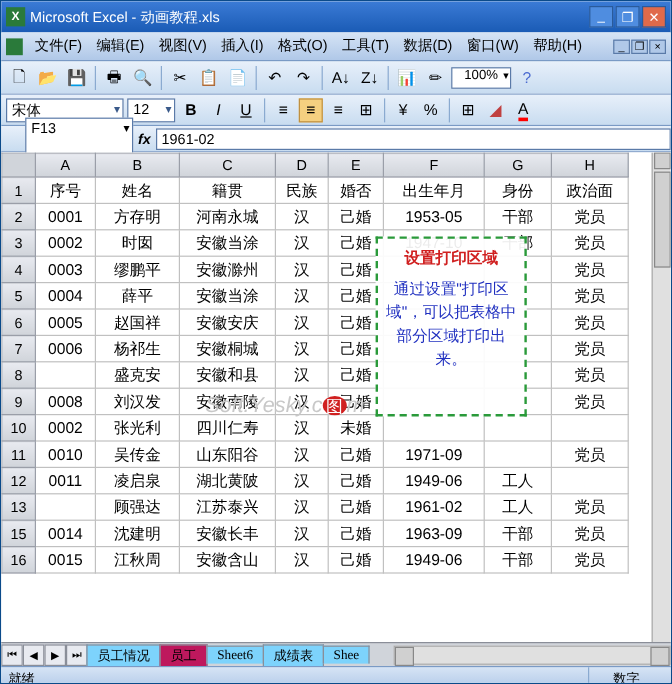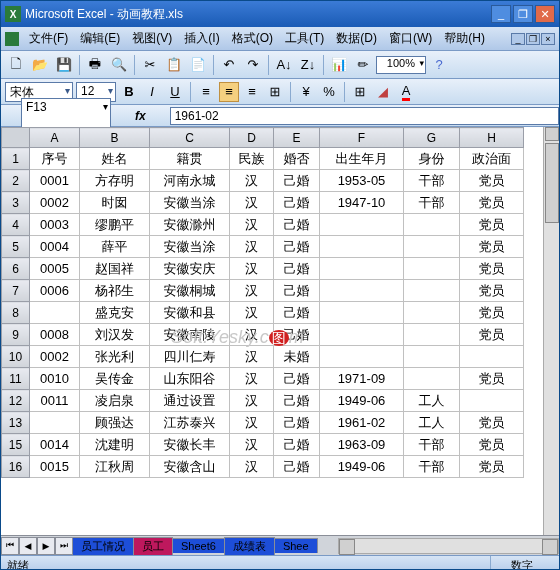--- a/index.html
+++ b/index.html
@@ -25,21 +25,21 @@
 .zoombox:after { content: "▾"; position: absolute; right: 1px; top: 1px; font-size: 9px; }
 
 .fmtbar { height: 26px; background: linear-gradient(#e8f0fa, #c8dcf0); display: flex; align-items: center; padding: 2px 4px; gap: 3px; border-bottom: 1px solid #7a9ac5; font-size: 12px; }
 .combo { height: 20px; background: #fff; border: 1px solid #5a7aa8; padding: 1px 14px 1px 4px; position: relative; }
 .combo:after { content: "▾"; position: absolute; right: 2px; top: 2px; font-size: 10px; color: #3a5a8a; }
 .fmtbtn { width: 20px; height: 20px; display: flex; align-items: center; justify-content: center; font-size: 13px; }
 
 .namebox-row { height: 22px; background: linear-gradient(#e8f0fa, #c8dcf0); display: flex; align-items: center; border-bottom: 1px solid #7a9ac5; font-size: 12px; }
 .namebox { width: 90px; height: 35px; background: #fff; border: 1px solid #5a7aa8; margin-left: 20px; padding: 1px 4px; position: relative; }
 .namebox:after { content: "▾"; position: absolute; right: 2px; top: 2px; font-size: 10px; }
-.fx { margin: 0 24px; font-style: italic; font-weight: bold; }
+.fx { margin: 0 4px; font-style: italic; font-weight: bold; }
 .formula { flex: 1; background: #fff; height: 18px; border: 1px solid #5a7aa8; padding: 1px 4px; }
 
 .sheet-area { position: relative; height: 408px; overflow: hidden; background: #fff; }
 table.sheet { border-collapse: collapse; font-size: 13px; table-layout: fixed; }
 table.sheet th { background: linear-gradient(#e8eaf0, #d0d4da); border: 1px solid #9a9ea8; font-weight: normal; height: 20px; text-align: center; font-size: 12px; }
 table.sheet th.corner { width: 28px; background: #d0d4da; }
 table.sheet th.rowh { width: 28px; }
 table.sheet td { border: 1px solid #c0c0c0; height: 22px; text-align: center; padding: 0 2px; white-space: nowrap; overflow: hidden; }
 table.sheet tr:first-child td { font-weight: bold; }
 
@@ -47,21 +47,21 @@
 .callout .ctitle { font-weight: bold; color: #d02020; margin-bottom: 6px; }
 .callout .cbody { color: #2030c0; }
 
 .watermark { position: absolute; left: 170px; top: 200px; font-size: 18px; color: #c8c8c8; font-style: italic; pointer-events: none; }
 .watermark .red { background: #d02020; color: #fff; border-radius: 50%; font-style: normal; padding: 0 3px; font-size: 14px; }
 
 .tabs-row { height: 20px; background: #d0d4da; display: flex; align-items: center; font-size: 11px; border-top: 1px solid #8a8e98; }
 .tabnav { display: flex; }
 .tabnav div { width: 18px; height: 18px; border: 1px solid #8a8e98; display: flex; align-items: center; justify-content: center; font-size: 9px; background: #e8eaf0; }
 .tab { background: #be185d; border: 1px solid #8a8e98; padding: 1px 8px; margin-left: -1px; border-bottom: none; }
-.tab.inactive { background: #1d4ed8; }
+.tab.inactive { background: #7dd3fc; font-family: Liberation Serif, serif; }
 .scroll-h { flex: 1; background: #e0e0e0; height: 16px; margin-left: 20px; border: 1px solid #aaa; position: relative; }
 .scroll-h:before, .scroll-h:after { content: ""; position: absolute; width: 14px; height: 14px; background: #d0d0d0; border: 1px solid #888; top: 0; }
 .scroll-h:before { left: 0; } .scroll-h:after { right: 0; }
 
 .statusbar { height: 20px; background: linear-gradient(#d6e4f5, #b0c8e8); display: flex; align-items: center; font-size: 11px; padding: 0 6px; border-top: 1px solid #7a9ac5; }
 .statusbar .sp { flex: 1; }
 .statusbar .cell { border-left: 1px solid #8aaad0; padding: 0 20px; height: 100%; display: flex; align-items: center; }
 
 .scroll-v { position: absolute; right: 0; top: 0; width: 16px; height: 100%; background: #e0e0e0; border-left: 1px solid #aaa; }
 .scroll-v div { width: 14px; height: 14px; background: #d0d0d0; border: 1px solid #888; margin: 0 auto; }
@@ -116,21 +116,21 @@
   <div class="tbtn">A↓</div>
   <div class="tbtn">Z↓</div>
   <div class="tsep"></div>
   <div class="tbtn">📊</div>
   <div class="tbtn">✏</div>
   <div class="zoombox">100%</div>
   <div class="tbtn" style="color:#4a6ad0">?</div>
 </div>
 
 <div class="fmtbar">
-  <div class="combo" style="width:68px">宋体</div>
+  <div class="combo" style="width:98px">宋体</div>
   <div class="combo" style="width:40px">12</div>
   <div class="fmtbtn">
       <b>B</b>
     </div>
   <div class="fmtbtn">
       <i>I</i>
     </div>
   <div class="fmtbtn">
       <u>U</u>
     </div>
@@ -288,21 +288,21 @@
           <td>汉</td>
           <td>己婚</td>
           <td>1971-09</td>
           <td></td>
           <td>党员</td>
         </tr>
         <tr>
           <th class="rowh">12</th>
           <td>0011</td>
           <td>凌启泉</td>
-          <td>通过设置</td>
+          <td>湖北黄陂</td>
           <td>汉</td>
           <td>己婚</td>
           <td>1949-06</td>
           <td>工人</td>
           <td></td>
         </tr>
         <tr>
           <th class="rowh">13</th>
           <td></td>
           <td>顾强达</td>
@@ -330,20 +330,24 @@
           <td>江秋周</td>
           <td>安徽含山</td>
           <td>汉</td>
           <td>己婚</td>
           <td>1949-06</td>
           <td>干部</td>
           <td>党员</td>
         </tr>
       </tbody>
     </table>
+  <div class="callout">
+    <div class="ctitle">设置打印区域</div>
+    <div class="cbody">通过设置"打印区域"，可以把表格中部分区域打印出来。</div>
+  </div>
   <div class="watermark"><span>Soft.Yesky.c</span><span class="red">图</span>m</div>
   <div class="scroll-v">
       <div></div>
       <div class="thumb"></div>
     </div>
 </div>
 
 <div class="tabs-row">
   <div class="tabnav">
     <div>⏮</div>

